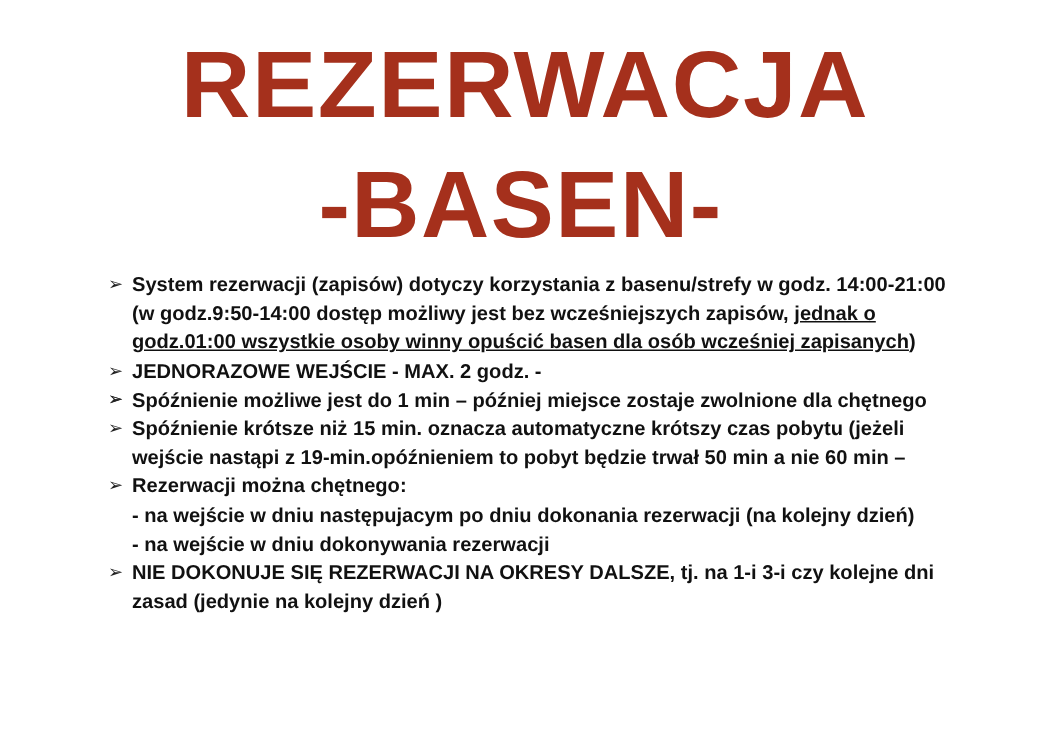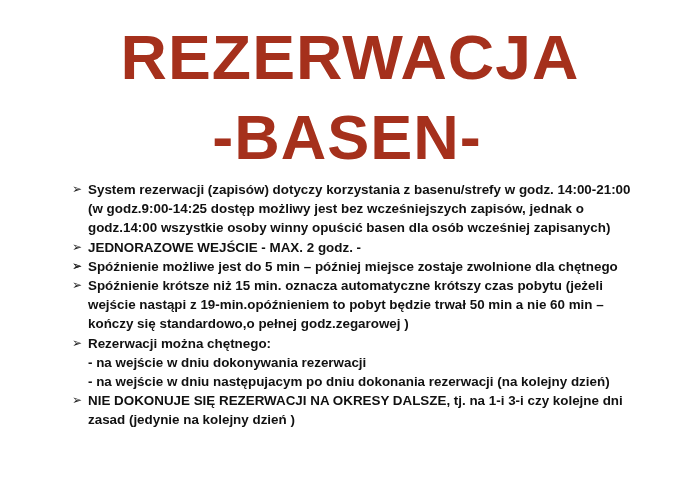--- a/index.html
+++ b/index.html
@@ -17,63 +17,62 @@
     .list {
       position: absolute; left: 70px; top: 180px; width: 625px;
       font-weight: bold; color: #111111; font-size: 13.4px; line-height: 19.2px;
     }
     .item { position: relative; padding-left: 18px; }
     .bullet {
       position: absolute; left: 2px; top: 0; font-size: 12px; font-weight: normal;
       color: #222;
     }
     .line { display: block; white-space: nowrap; }
-    .u { }
+    .u { text-decoration: underline; }
   </style>
 </head>
 <body>
 
 <div class="title title1">REZERWACJA</div>
 <div class="title title2">-BASEN-</div>
 
 <div class="list">
 
   <div class="item">
     <span class="bullet">➢</span>
     <span class="line">System rezerwacji (zapisów) dotyczy korzystania z basenu/strefy w godz. 14:00-21:00</span>
-    <span class="line"><span>(w godz.9:00-14:25 dostęp możliwy jest bez wcześniejszych zapisów, </span><span class="u">jednak o</span></span>
-    <span class="line"><span class="u">godz.14:00 wszystkie osoby winny opuścić basen dla osób wcześniej zapisanych</span><span>)</span></span>
+    <span class="line"><span>(w godz.9:50-14:00 dostęp możliwy jest bez wcześniejszych zapisów, </span><span class="u">jednak o</span></span>
+    <span class="line"><span class="u">godz.01:00 wszystkie osoby winny opuścić basen dla osób wcześniej zapisanych</span><span>)</span></span>
   </div>
 
   <div class="item">
     <span class="bullet">➢</span>
     <span class="line">JEDNORAZOWE WEJŚCIE - MAX. 2 godz. -</span>
   </div>
 
   <div class="item">
     <span class="bullet">➢</span>
   </div>
 
   <div class="item">
     <span class="bullet">➢</span>
-    <span class="line">Spóźnienie możliwe jest do 5 min – później miejsce zostaje zwolnione dla chętnego</span>
+    <span class="line">Spóźnienie możliwe jest do 1 min – później miejsce zostaje zwolnione dla chętnego</span>
   </div>
 
   <div class="item">
     <span class="bullet">➢</span>
     <span class="line">Spóźnienie krótsze niż 15 min. oznacza automatyczne krótszy czas pobytu (jeżeli</span>
     <span class="line">wejście nastąpi z 19-min.opóźnieniem to pobyt będzie trwał 50 min a nie 60 min –</span>
-    <span class="line">kończy się standardowo,o pełnej godz.zegarowej )</span>
   </div>
 
   <div class="item">
     <span class="bullet">➢</span>
     <span class="line">Rezerwacji można chętnego:</span>
+    <span class="line">- na wejście w dniu następujacym po dniu dokonania rezerwacji (na kolejny dzień)</span>
     <span class="line">- na wejście w dniu dokonywania rezerwacji</span>
-    <span class="line">- na wejście w dniu następujacym po dniu dokonania rezerwacji (na kolejny dzień)</span>
   </div>
 
   <div class="item">
     <span class="bullet">➢</span>
     <span class="line">NIE DOKONUJE SIĘ REZERWACJI NA OKRESY DALSZE, tj. na 1-i 3-i czy kolejne dni</span>
     <span class="line">zasad (jedynie na kolejny dzień )</span>
   </div>
 
 </div>
 

